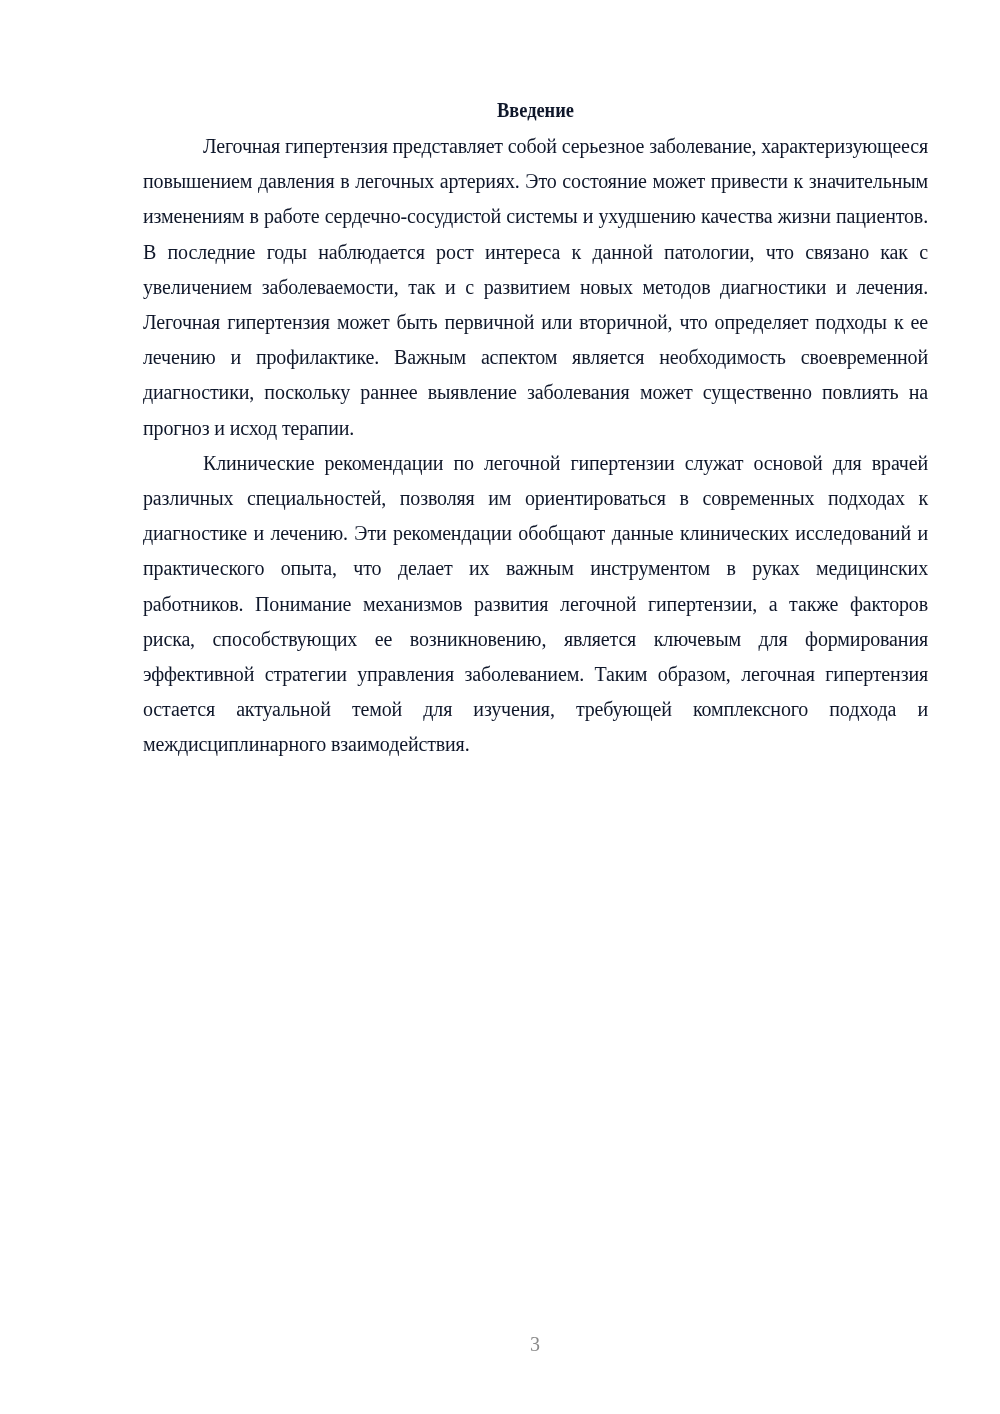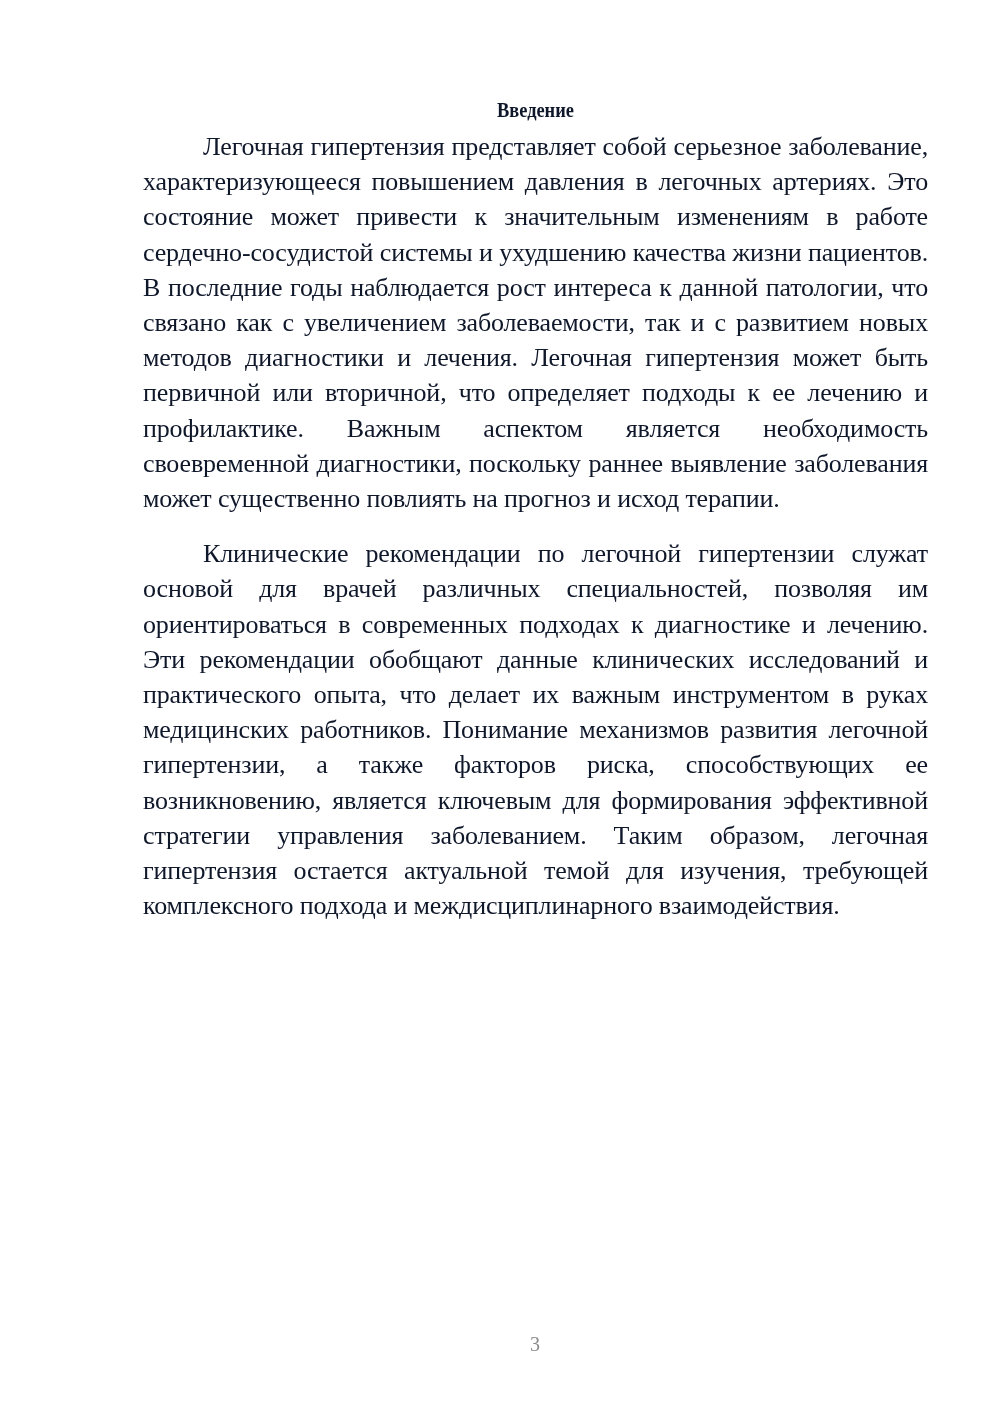--- a/index.html
+++ b/index.html
@@ -8,26 +8,26 @@
     position: absolute; left: 143px; top: 93px; width: 785px;
     font-family: "Liberation Serif", "DejaVu Serif", serif;
     color: #0f172a;
   }
   .heading {
     text-align: center; font-weight: bold; font-size: 20px;
     line-height: 35px; height: 35px; margin: 0;
     transform: scaleX(0.92);
   }
   .para {
-    margin: 0; font-size: 26px; line-height: 35.2px;
+    margin: 0; font-size: 20px; line-height: 35.2px;
     text-align: justify; text-align-last: left;
     text-indent: 60px;
     letter-spacing: -0.15px;
   }
-  .para + .para { margin-top: 20px; }
+  .para + .para { }
   .p1 { margin-top: 1px; }
   .page-number {
     position: absolute; left: 0; width: 1070px; top: 1333px;
     text-align: center; font-family: "Liberation Serif", serif;
     font-size: 20px; color: #8a8a8a;
   }
 </style>
 </head>
 <body>
 

